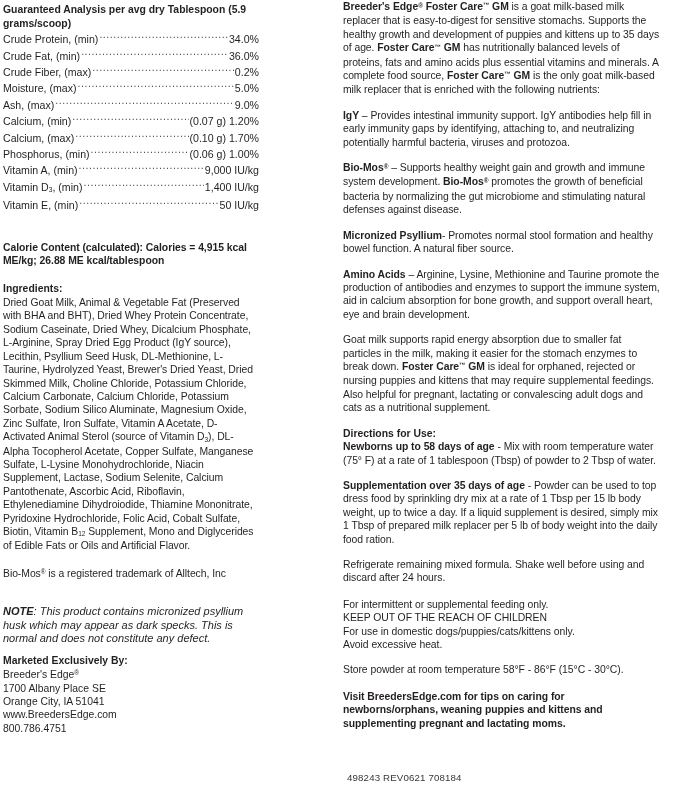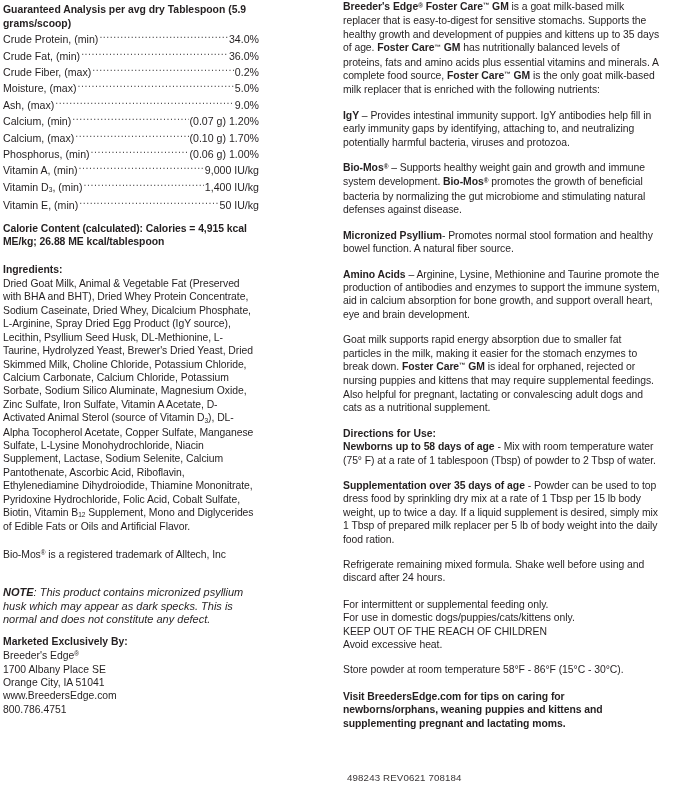--- a/index.html
+++ b/index.html
@@ -103,21 +103,21 @@
     top: -0.36em;
   }
   .tm {
     font-size: 0.62em;
     vertical-align: baseline;
     position: relative;
     top: -0.42em;
   }
 
   
-  #calorie-content     { margin-top: 8px; }
+  #calorie-content     { margin-top: 27px; }
   #ingredients-section { margin-top: 15px; }
   #biomos-trademark    { margin-top: 14px; }
   #product-note        { margin-top: 24px; }
   #marketed-by         { margin-top: 8px; }
 
   .note-text {
     font-style: italic;
     font-size: 11px;
     line-height: 13.6px;
   }
@@ -275,22 +275,22 @@
     <div class="head" id="directions-heading">Directions for Use:</div>
 
     <p class="para" id="directions-newborns"><span class="b">Newborns up to 58 days of age</span><span> - Mix with room temperature water (75° F) at a rate of 1 tablespoon (Tbsp) of powder to 2 Tbsp of water.</span></p>
 
     <p class="para" id="directions-supplementation"><span class="b">Supplementation over 35 days of age</span><span> - Powder can be used to top dress food by sprinkling dry mix at a rate of 1 Tbsp per 15 lb body weight, up to twice a day. If a liquid supplement is desired, simply mix 1 Tbsp of prepared milk replacer per 5 lb of body weight into the daily food ration.</span></p>
 
     <p class="para" id="refrigerate-note">Refrigerate remaining mixed formula. Shake well before using and discard after 24 hours.</p>
 
     <div class="footer-lines" id="warnings-block">
       <div class="txt">For intermittent or supplemental feeding only.</div>
+      <div class="txt">KEEP OUT OF THE REACH OF CHILDREN</div>
       <div class="txt">For use in domestic dogs/puppies/cats/kittens only.</div>
-      <div class="txt">KEEP OUT OF THE REACH OF CHILDREN</div>
       <div class="txt">Avoid excessive heat.</div>
     </div>
 
     <p class="para" id="store-line">Store powder at room temperature 58°F - 86°F (15°C - 30°C).</p>
 
     <p class="para" id="visit-block">Visit BreedersEdge.com for tips on caring for newborns/orphans, weaning puppies and kittens and supplementing pregnant and lactating moms.</p>
 
   </div>
 
   <div id="revision-code">498243 REV0621 708184</div>

